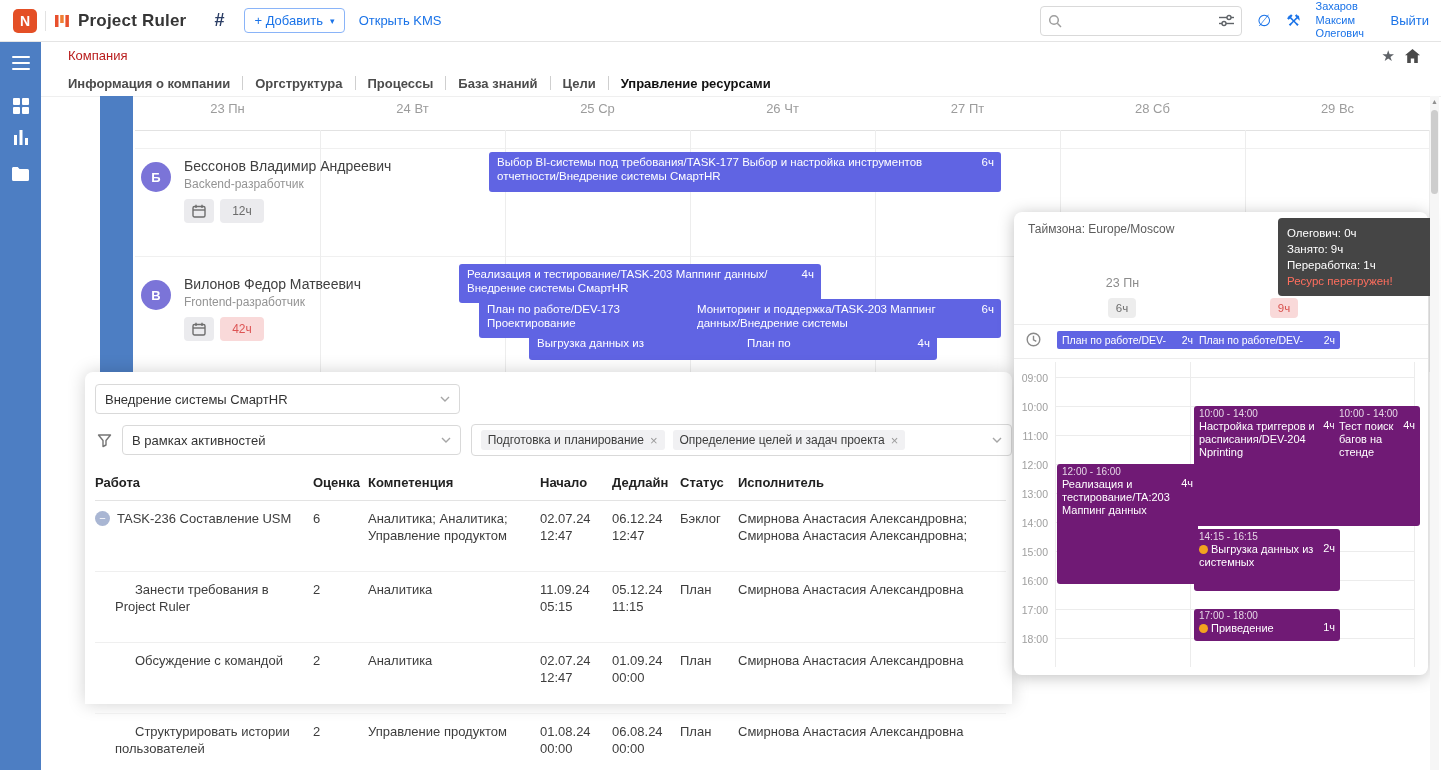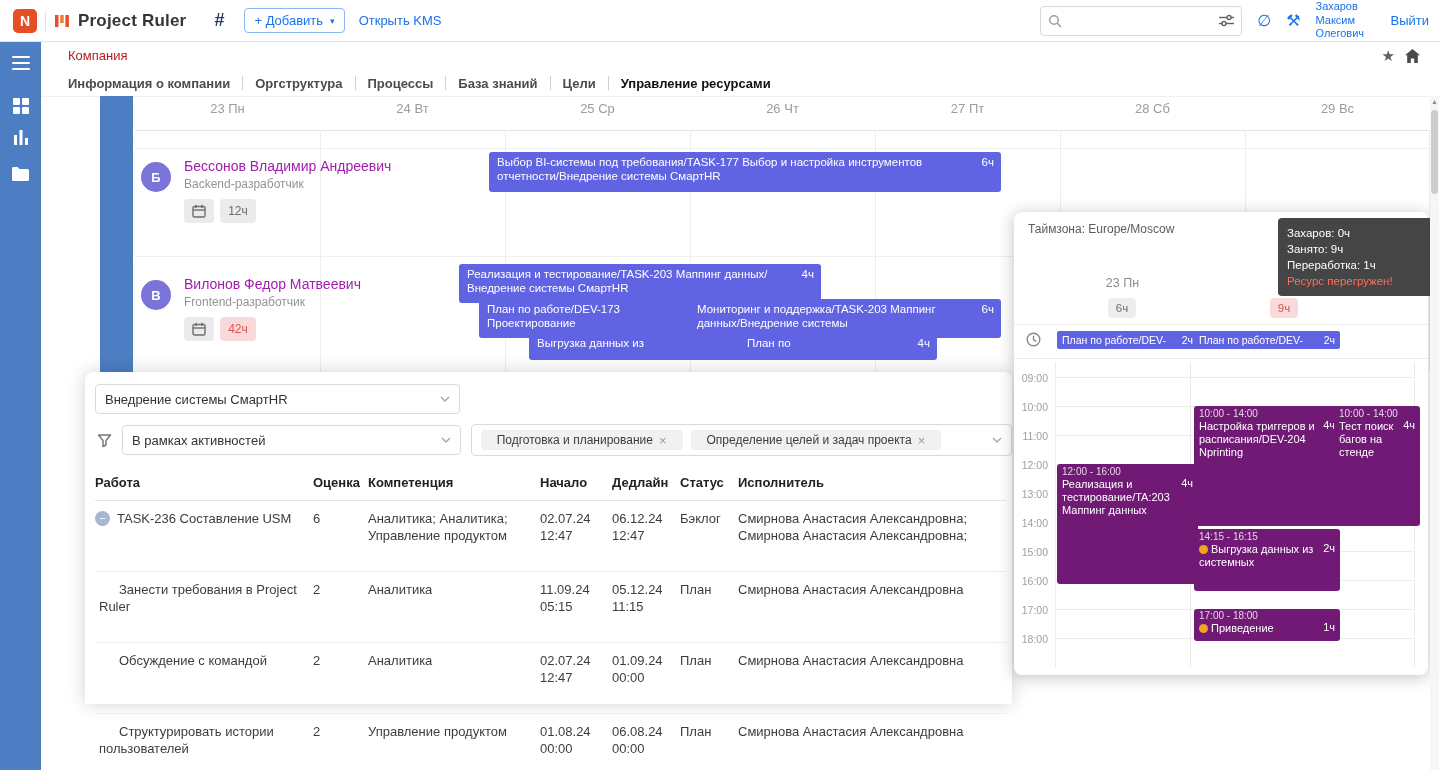--- a/index.html
+++ b/index.html
@@ -37,55 +37,55 @@
   .tab-sep { width:1px; height:14px; background:#cfcfcf; }
   .tabs-line { position:absolute; top:96px; left:41px; right:0; height:1px; background:#efefef; z-index:1; }
 
   
   .layer-tl { position:absolute; inset:0; z-index:1; }
   .tl-strip { position:absolute; left:100px; top:96px; width:33px; height:490px; background:#4d7ec3; }
   .day-h { position:absolute; top:101px; width:185px; text-align:center; color:#9c9c9c; font-size:13px; }
   .tl-hline { position:absolute; left:135px; right:12px; height:1px; background:#f0f0f0; }
   .tl-v { position:absolute; top:130px; height:242px; width:1px; background:#ededed; }
   .avatar { position:absolute; width:30px; height:30px; border-radius:50%; background:#7b74d8; color:#fff; font-size:13px; font-weight:bold; display:flex; align-items:center; justify-content:center; }
-  .res-name { position:absolute; font-size:14px; color:#a21caf; cursor:pointer; }
+  .res-name { position:absolute; font-size:14px; color:#404040; cursor:pointer; }
   .res-role { position:absolute; font-size:12px; color:#949494; }
   .cal-btn { position:absolute; width:30px; height:24px; background:#ebebee; border-radius:4px; display:flex; align-items:center; justify-content:center; cursor:pointer; }
-  .hours-badge { position:absolute; width:36px; height:24px; border-radius:4px; background:#ebebee; color:#6b6b6b; font-size:12px; display:flex; align-items:center; justify-content:center; }
+  .hours-badge { position:absolute; width:44px; height:24px; border-radius:4px; background:#ebebee; color:#6b6b6b; font-size:12px; display:flex; align-items:center; justify-content:center; }
   .hours-badge.red { background:#f9d9d9; color:#dd5454; }
   .gbar { position:absolute; background:#6064e3; border-radius:3px; color:#fff; font-size:11.5px; line-height:14px; padding:3px 28px 3px 8px; overflow:hidden; cursor:pointer; z-index:3; }
   .gbar .bh { position:absolute; top:3px; right:7px; }
   .gbar.small { white-space:nowrap; padding-top:2px; }
 
   
   .scroll { position:absolute; right:2px; top:96px; width:9px; bottom:0; background:#f6f6f6; z-index:16; }
   .scroll .arr { position:absolute; top:2px; left:0; right:0; text-align:center; font-size:7px; color:#909090; cursor:pointer; }
   .scroll .thumb { position:absolute; top:14px; left:1px; width:7px; height:84px; border-radius:4px; background:#cdcdcd; cursor:pointer; }
 
   
   .bottom-panel { position:absolute; left:85px; top:372px; width:927px; height:332px; background:#fff; z-index:10; border-radius:8px 8px 0 0; box-shadow:0 0 18px rgba(0,0,0,.18); }
   .bp-row1 { padding:12px 0 0 10px; }
   .select { border:1px solid #d9d9d9; border-radius:4px; height:28px; display:flex; align-items:center; padding:0 9px; gap:8px; color:#333; font-size:13px; cursor:pointer; background:#fff; }
   .select .val { flex:1; white-space:nowrap; overflow:hidden; }
   .project-select { width:345px; }
   .scope-select { width:330px; }
   .bp-row2 { margin-top:10px; padding-left:12px; display:flex; align-items:center; gap:10px; }
   .funnel { display:flex; cursor:pointer; }
   .chips-box { border:1px solid #d9d9d9; border-radius:4px; height:30px; display:flex; align-items:center; gap:8px; padding:0 9px; width:540px; cursor:pointer; background:#fff; }
-  .chip { background:#f1f1f3; border-radius:3px; padding:3px 16px; font-size:12px; color:#3c3c3c; display:flex; gap:6px; align-items:center; white-space:nowrap; }
+  .chip { background:#f1f1f3; border-radius:3px; padding:3px 7px; font-size:12px; color:#3c3c3c; display:flex; gap:6px; align-items:center; white-space:nowrap; }
   .chip .x { color:#9a9a9a; font-size:13px; line-height:1; cursor:pointer; }
   .chips-box .chev { margin-left:auto; display:flex; }
   .wtable { margin-top:12px; padding:0 6px 0 10px; }
   .wt-grid { display:grid; grid-template-columns:218px 55px 172px 72px 68px 58px minmax(0,1fr); }
   .wt-head { border-bottom:1px solid #e3e3e3; padding:6px 0 9px; font-weight:bold; color:#222; }
   .wt-row { border-bottom:1px solid #efefef; padding:9px 0; color:#3d3d3d; align-items:start; min-height:52px; }
   .wt-row > div, .wt-head > div { padding-right:10px; line-height:17px; }
   .task-cell { display:flex; gap:7px; align-items:flex-start; }
   .minus-circle { width:15px; height:15px; min-width:15px; border-radius:50%; background:#a9b6d3; color:#fff; font-size:11px; line-height:15px; text-align:center; margin-top:1px; cursor:pointer; }
-  .child-task { padding-left:4px; text-indent:20px; }
+  .child-task { padding-left:4px; text-indent:20px;margin-left:16px; }
   .clamp2 { max-height:36px; overflow:hidden; }
 
   
   .day-panel { position:absolute; left:1014px; top:212px; width:414px; height:463px; background:#fff; border-radius:8px; box-shadow:0 2px 16px rgba(0,0,0,.25); z-index:15; }
   .dp-tz { position:absolute; left:14px; top:10px; font-size:12px; color:#5c5c5c; }
   .dp-day-label { position:absolute; left:41px; top:64px; width:135px; text-align:center; font-size:12.5px; color:#8c8c8c; }
   .dp-badge { position:absolute; width:28px; height:20px; border-radius:4px; font-size:11.5px; display:flex; align-items:center; justify-content:center; }
   .dp-badge.gray { background:#ededed; color:#6e6e6e; left:94px; top:86px; }
   .dp-badge.pink { background:#f9d9d9; color:#d9534f; left:256px; top:86px; }
   .dp-sep { position:absolute; left:0; right:0; height:1px; background:#ededed; }
@@ -438,20 +438,20 @@
       <span class="ev-h">2ч</span>
       <div class="ev-body"><span class="warn-dot"></span><span>Выгрузка данных из системных</span></div>
     </div>
     <div class="dp-ev" style="left:180px;top:397px;width:136px;height:29px;padding-top:1px">
       <div class="ev-t">17:00 - 18:00</div>
       <span class="ev-h" style="top:12px">1ч</span>
       <div class="ev-body"><span class="warn-dot"></span><span>Приведение</span></div>
     </div>
 
     <div class="dp-tip">
-      <div>Захаров: 0ч</div>
+      <div>Олегович: 0ч</div>
       <div>Занято: 9ч</div>
       <div>Переработка: 1ч</div>
       <div class="warn">Ресурс перегружен!</div>
     </div>
   </div>
 
 </div>
 
 </body></html>

